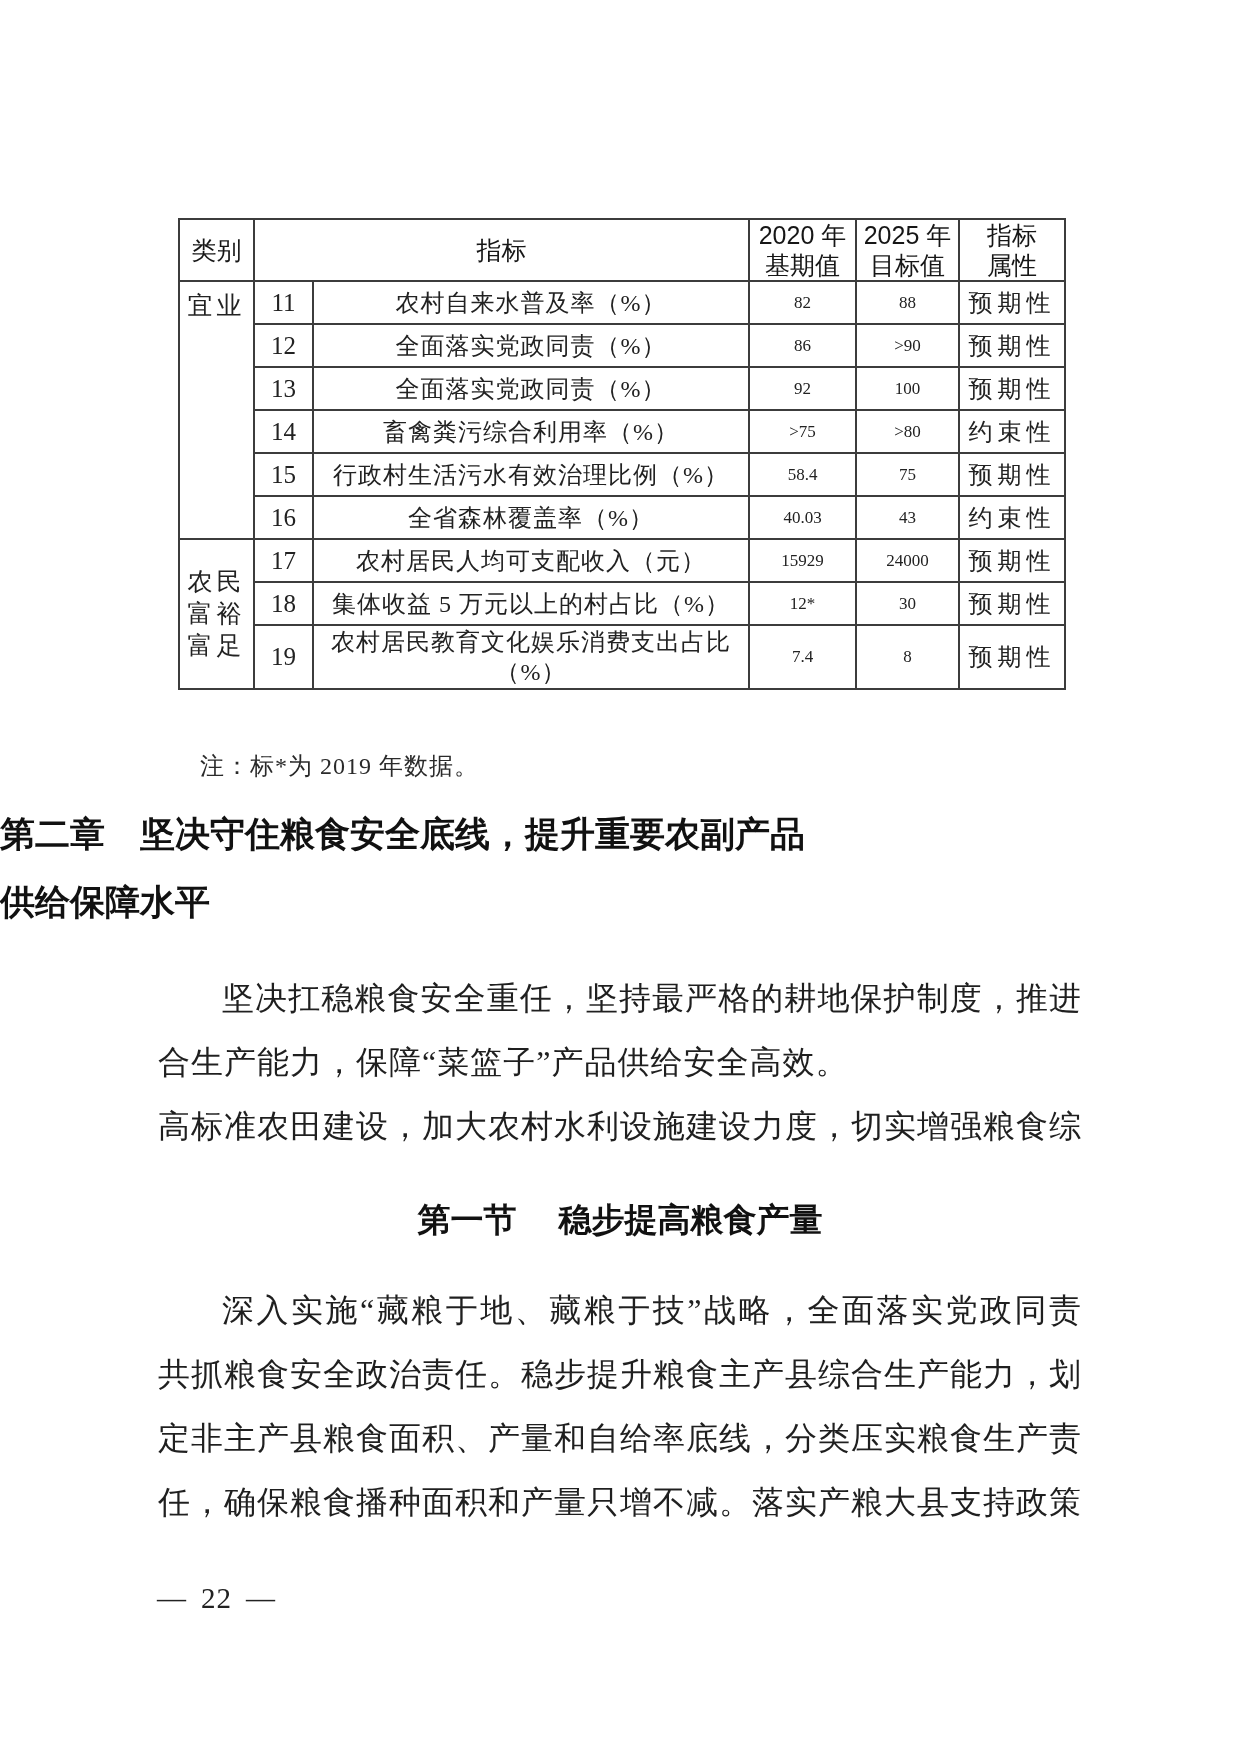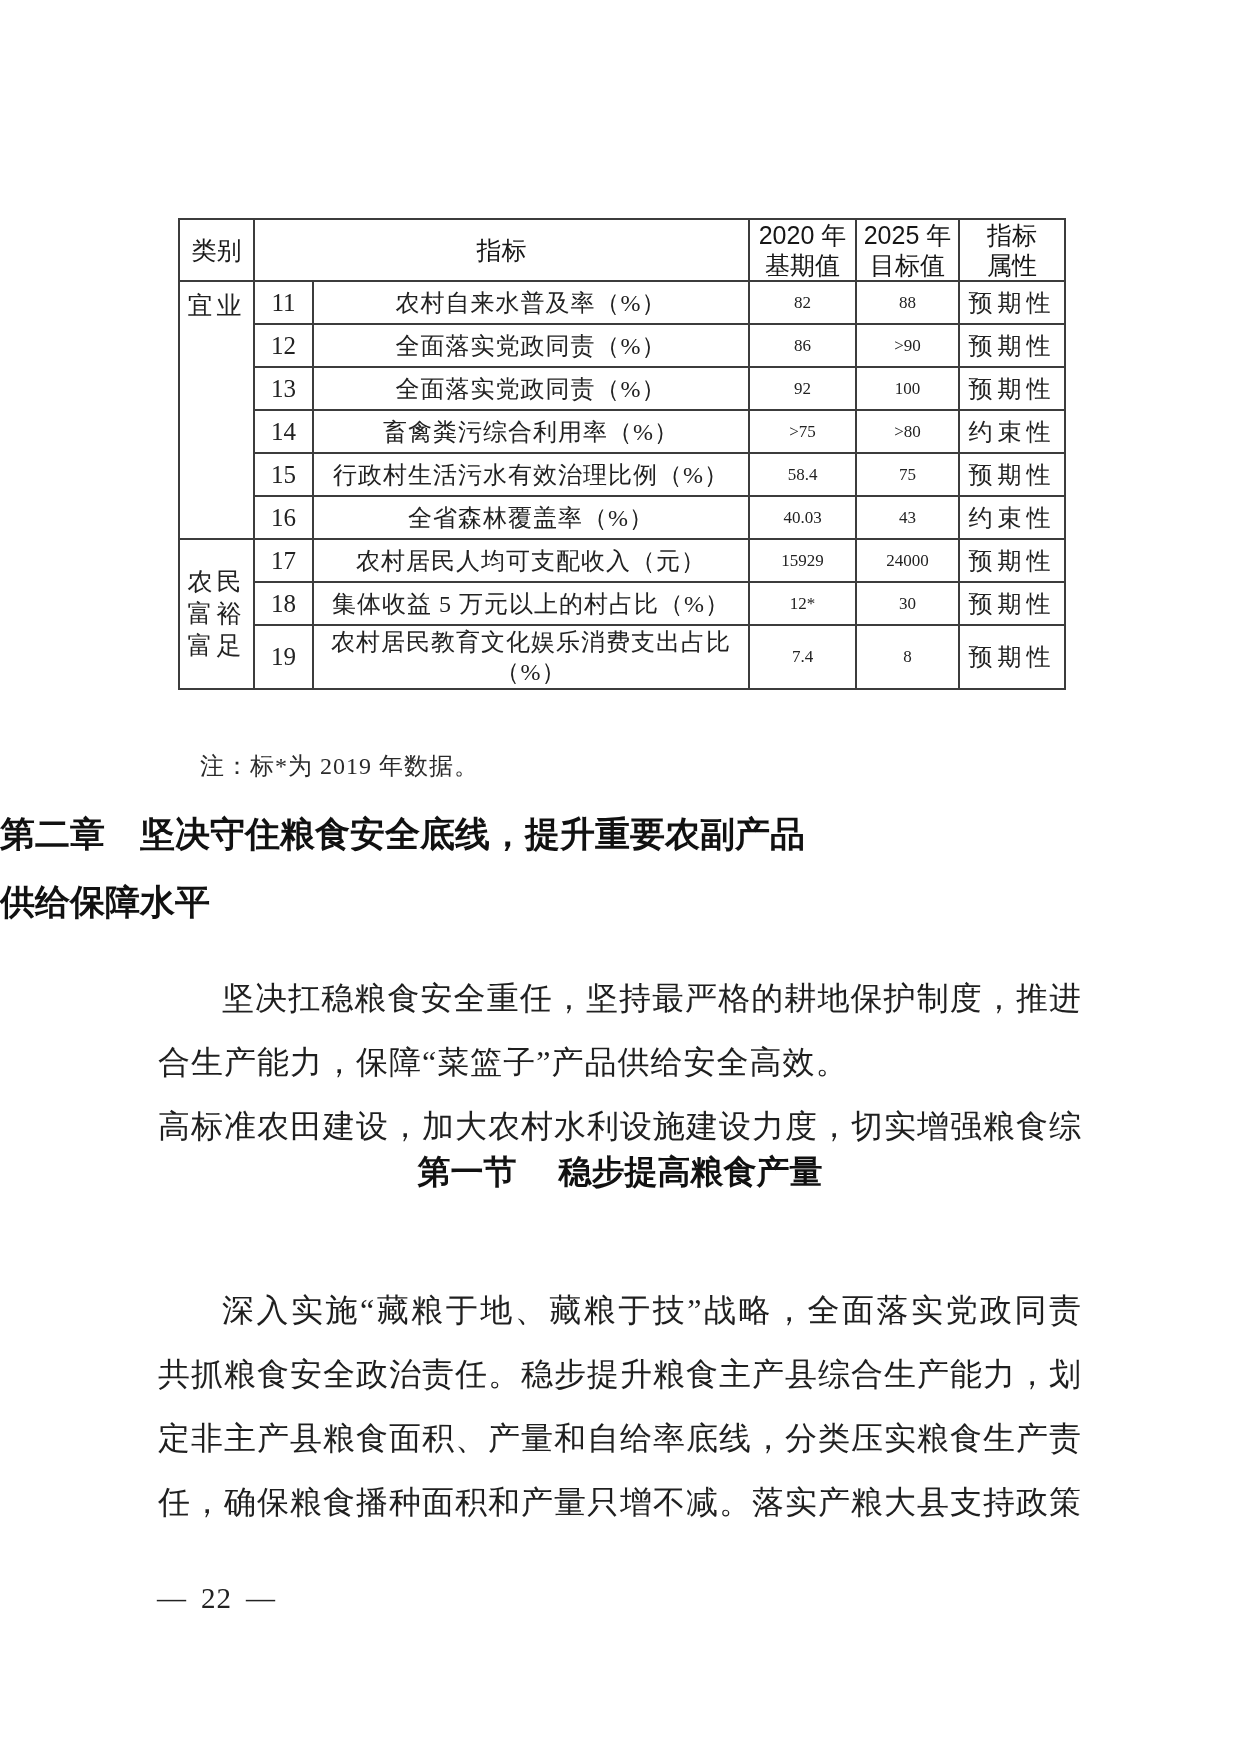--- a/index.html
+++ b/index.html
@@ -52,21 +52,21 @@
   }
 
   
   .chapter {
     position:absolute; left:0; top:800px; width:1240px;
     text-align:left;
     font-family:"Liberation Sans","DejaVu Sans",sans-serif;
     font-weight:bold; font-size:35px; line-height:68px; color:#111;
   }
   .section {
-    position:absolute; left:0; top:1150px; width:1240px;
+    position:absolute; left:0; top:1198px; width:1240px;
     text-align:center;
     font-family:"Liberation Sans","DejaVu Sans",sans-serif;
     font-weight:bold; font-size:33px; color:#111;
   }
 
   
   .para {
     position:absolute; left:158px; width:924px;
     font-size:32px; color:#1f1f1f; letter-spacing:1px;
   }

